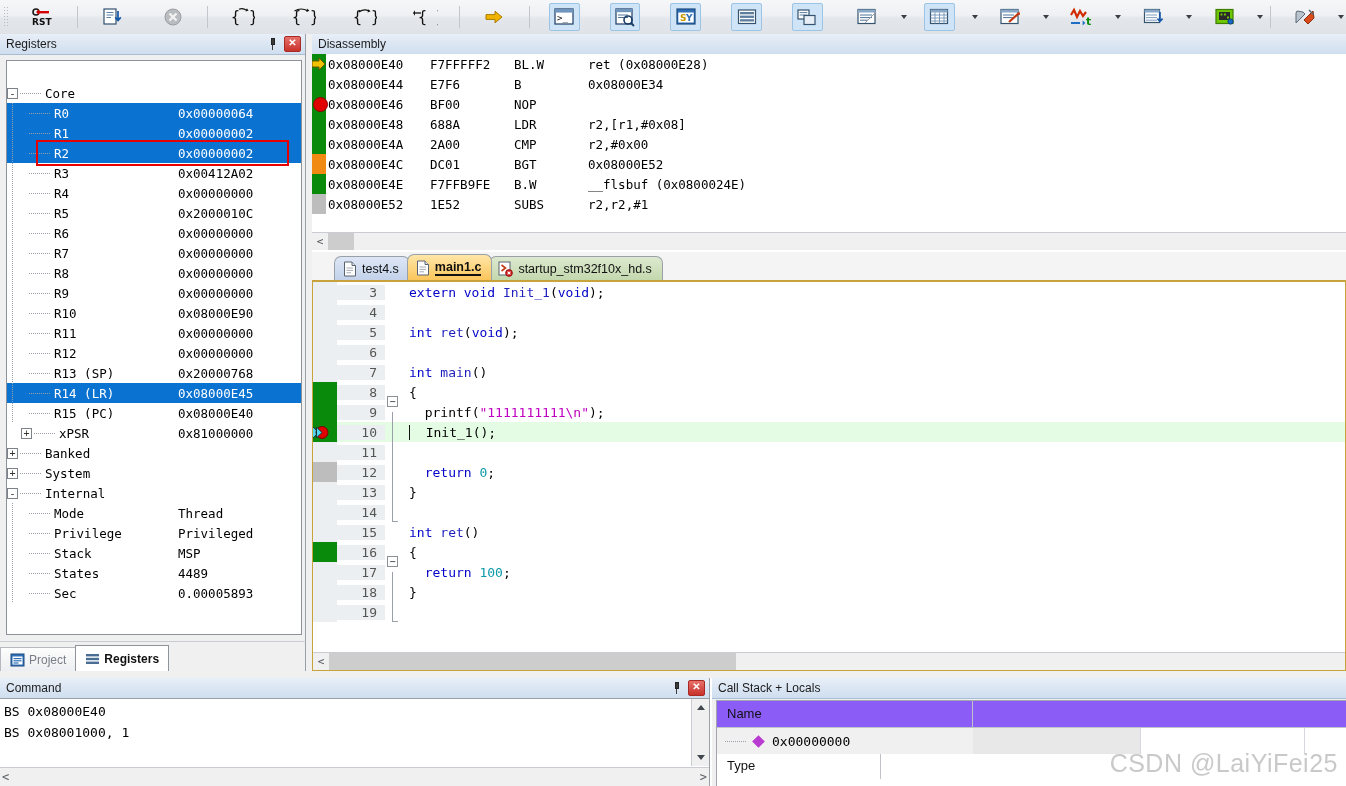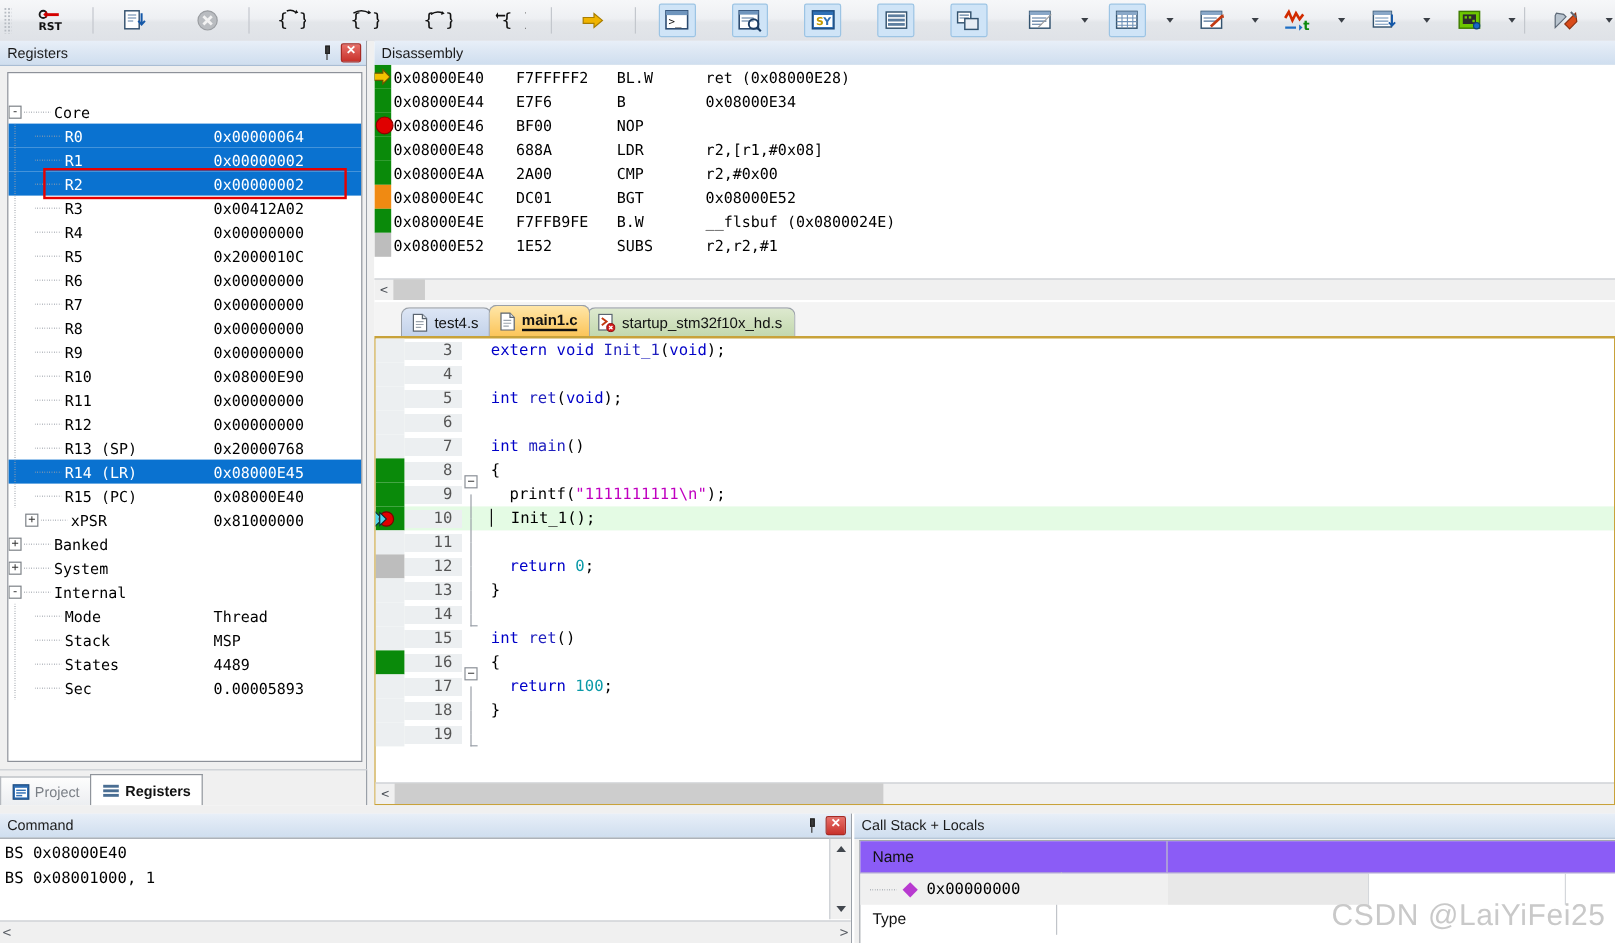--- a/index.html
+++ b/index.html
@@ -648,20 +648,28 @@
             </div>
             <div class="vl"></div>
           </div>
           <div class="reg-row">
             <div class="nm">
               <span class="vline"></span>
               <span class="dots"></span>
               <span>Mode</span>
             </div>
             <div class="vl">Thread</div>
+          </div>
+          <div class="reg-row">
+            <div class="nm">
+              <span class="vline"></span>
+              <span class="dots"></span>
+              <span>Privilege</span>
+            </div>
+            <div class="vl">Privileged</div>
           </div>
           <div class="reg-row">
             <div class="nm">
               <span class="vline"></span>
               <span class="dots"></span>
               <span>Stack</span>
             </div>
             <div class="vl">MSP</div>
           </div>
           <div class="reg-row">

